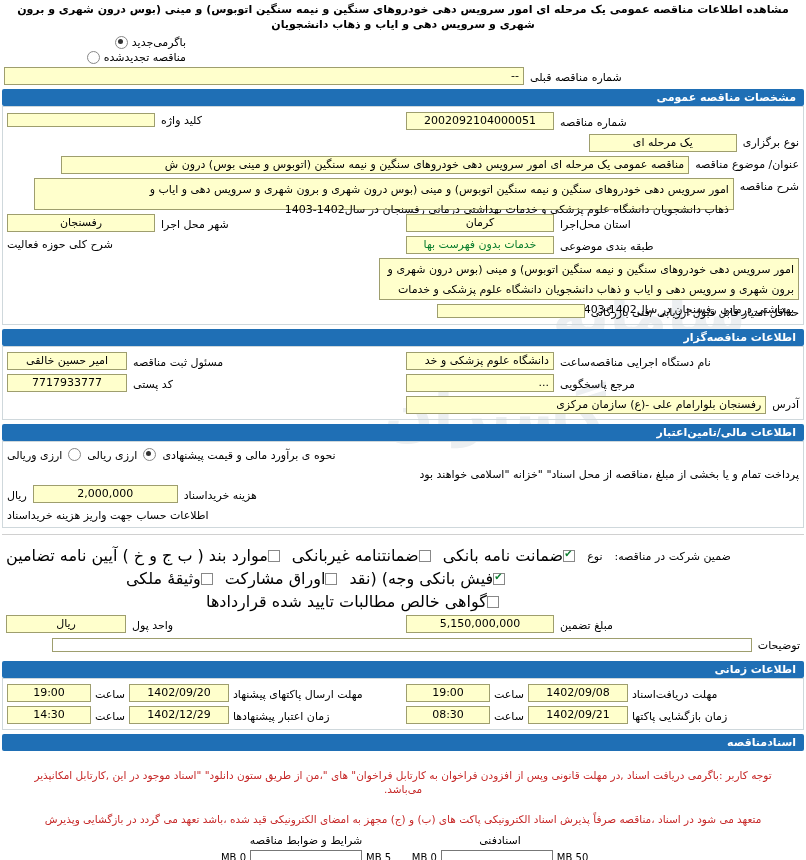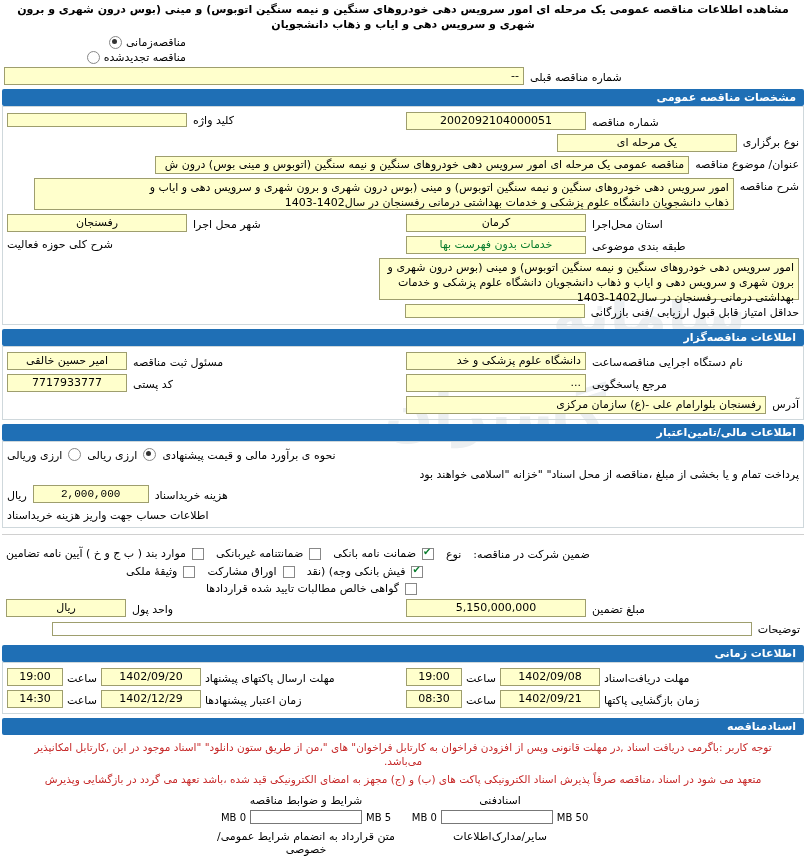--- a/index.html
+++ b/index.html
@@ -16,27 +16,27 @@
   .rad{width:11px;height:11px;border-radius:50%;border:1px solid #888;background:#fff;display:inline-block;position:relative;}
   .rad.on::after{content:"";position:absolute;left:2px;top:2px;width:5px;height:5px;border-radius:50%;background:#333;}
   .barline{display:flex;align-items:center;gap:6px;padding:2px 4px;}
   .sectionbar{background:#1f6fb5;color:#fff;font-weight:bold;font-size:11px;padding:2px 8px;margin:2px 2px 0 2px;border-radius:2px;text-align:right;}
   .panel{border:1px solid #cfd8dc;margin:0 2px 4px 2px;padding:3px 4px;background:transparent;}
   .row{display:flex;align-items:flex-start;gap:6px;padding:2px 0;}
   .lbl{font-size:11px;text-align:right;white-space:nowrap;padding-top:2px;}
   .fld{background:#ffffcc;border:1px solid #9e9e6e;padding:1px 4px;font-size:11px;min-height:14px;line-height:14px;box-sizing:border-box;}
   .fld.plain{background:#fff;border:1px solid #9e9e6e;}
   .fld.green{color:#0a7d2e;}
-  .fld.ta{line-height:15px;white-space:pre-line;text-align:right;}
-  .w80{width:56px;} .w100{width:100px;} .w120{width:120px;} .w140{width:116px;font-family:Liberation Mono, monospace;} .w180{width:180px;} .w360{width:360px;padding-left:14px;} .w420{width:420px;}
-  .w520{width:520px;} .w620{width:534px;} .w700{width:700px;}
+  .fld.ta{line-height:20px;white-space:pre-line;text-align:right;}
+  .w80{width:84px;} .w100{width:100px;} .w120{width:120px;} .w140{width:145px;} .w180{width:148px;} .w360{width:360px;padding-left:14px;} .w420{width:420px;}
+  .w520{width:520px;} .w620{width:628px;} .w700{width:700px;}
   .chk{width:10px;height:10px;border:1px solid #888;background:#fff;display:inline-block;position:relative;vertical-align:middle;}
   .chk.on::after{content:"\2714";position:absolute;left:0px;top:-3px;font-size:10px;color:#0a7d2e;}
-  .chkitem{display:flex;align-items:center;gap:6px;font-size:11px;}
-  .note{color:#c62828;font-size:10.5px;line-height:14px;text-align:center;padding:2px 10px;}
+  .chkitem{display:flex;align-items:center;gap:0;font-size:16px;}
+  .note{color:#c62828;font-size:10.5px;line-height:14px;text-align:center;padding:2px 10px;margin-top:12px;}
   .upload-block{display:flex;gap:14px;justify-content:center;padding:6px 0 0 0;}
   .ub{width:180px;text-align:center;}
   .ub .t{font-size:11px;margin-bottom:3px;}
   .bar{display:flex;align-items:center;gap:4px;justify-content:center;font-size:10px;}
   .progress{width:110px;height:12px;border:1px solid #777;background:#fff;}
   .hr{border-top:1px solid #d0d0d0;margin:6px 2px;}
   .center{text-align:center;}
 </style>
 </head>
 <body>
@@ -47,21 +47,21 @@
     <span class="wm1">سامانه</span>
     <span class="wm2">گستران</span>
   </div>
 
   <div class="content">
 
     <div class="header-title">مشاهده اطلاعات مناقصه عمومی یک مرحله ای امور سرویس دهی خودروهای سنگین و نیمه سنگین اتوبوس) و مینی (بوس درون شهری و برون شهری و سرویس دهی و ایاب و ذهاب دانشجویان</div>
 
     <div class="radio-row">
       <div class="ritem">
-        <span>مناقصه‌زمانی</span>
+        <span>باگرمی‌جدید</span>
         <span class="rad on"></span>
       </div>
     </div>
     <div class="radio-row">
       <div class="ritem">
         <span>مناقصه تجدیدشده</span>
         <span class="rad"></span>
       </div>
     </div>
 

